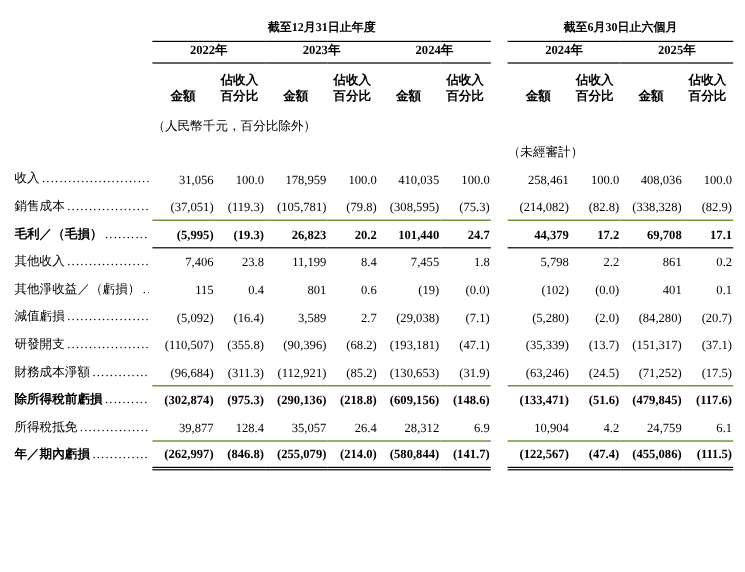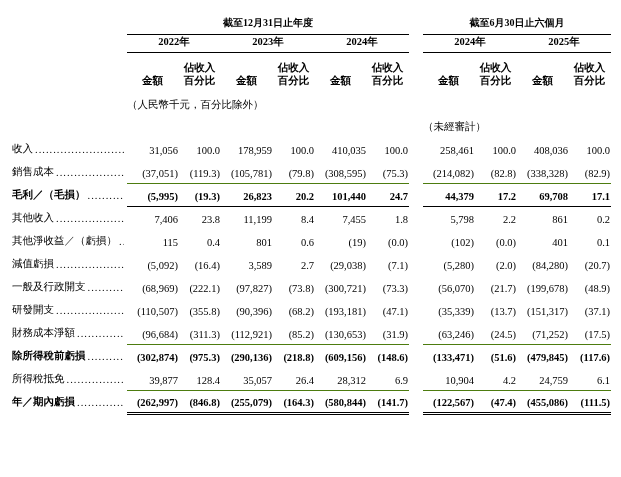--- a/index.html
+++ b/index.html
@@ -237,39 +237,20 @@
         <td class="v">(7.1)</td>
         <td class="g"></td>
         <td class="v">(5,280)</td>
         <td class="v">(2.0)</td>
         <td class="v">(84,280)</td>
         <td class="v">(20.7)</td>
       </tr>
       <tr class="">
         <td class="l">
           <div class="rowlabel">
-            <span class="txt">一般及行政開支</span>
-            <span class="dots"></span>
-          </div>
-        </td>
-        <td class="v">(68,969)</td>
-        <td class="v">(222.1)</td>
-        <td class="v">(97,827)</td>
-        <td class="v">(73.8)</td>
-        <td class="v">(300,721)</td>
-        <td class="v">(73.3)</td>
-        <td class="g"></td>
-        <td class="v">(56,070)</td>
-        <td class="v">(21.7)</td>
-        <td class="v">(199,678)</td>
-        <td class="v">(48.9)</td>
-      </tr>
-      <tr class="">
-        <td class="l">
-          <div class="rowlabel">
             <span class="txt">研發開支</span>
             <span class="dots"></span>
           </div>
         </td>
         <td class="v">(110,507)</td>
         <td class="v">(355.8)</td>
         <td class="v">(90,396)</td>
         <td class="v">(68.2)</td>
         <td class="v">(193,181)</td>
         <td class="v">(47.1)</td>
@@ -339,21 +320,21 @@
       <tr class="topline dbl bold">
         <td class="l">
           <div class="rowlabel">
             <span class="txt">年／期內虧損</span>
             <span class="dots"></span>
           </div>
         </td>
         <td class="v">(262,997)</td>
         <td class="v">(846.8)</td>
         <td class="v">(255,079)</td>
-        <td class="v">(164.3)</td>
+        <td class="v">(214.0)</td>
         <td class="v">(580,844)</td>
         <td class="v">(141.7)</td>
         <td class="g"></td>
         <td class="v">(122,567)</td>
         <td class="v">(47.4)</td>
         <td class="v">(455,086)</td>
         <td class="v">(111.5)</td>
       </tr>
     </tbody>
 </table>

